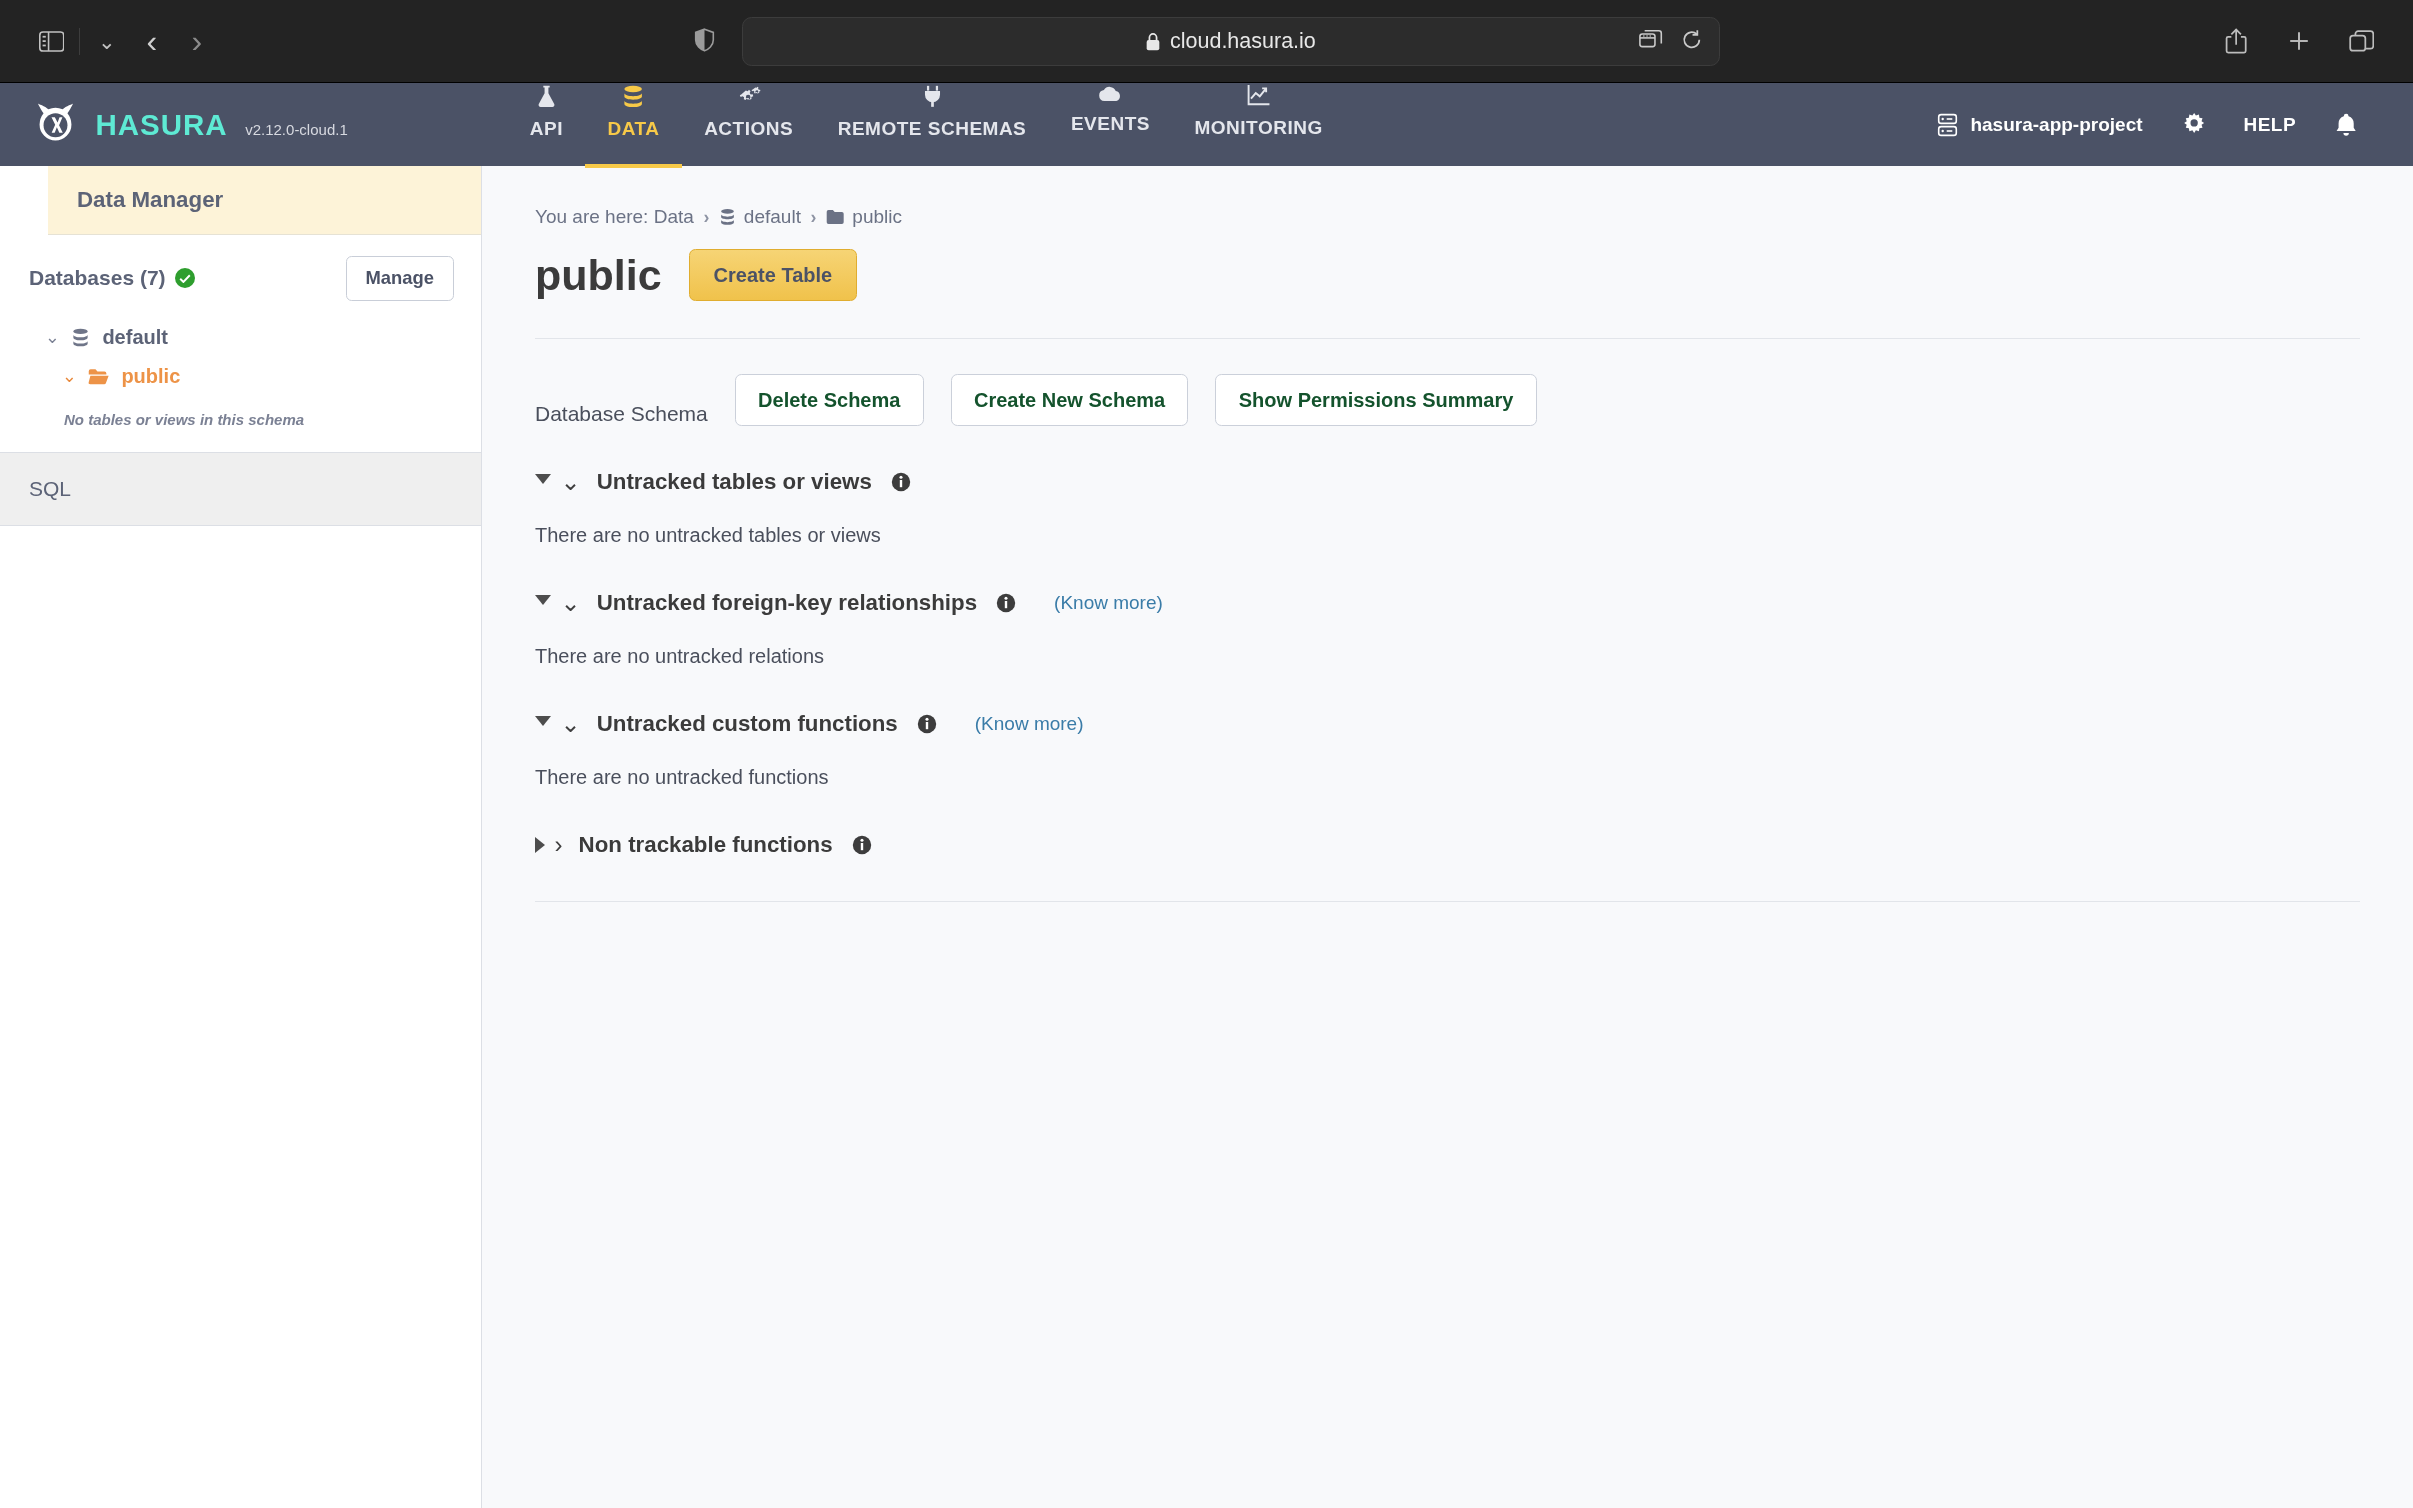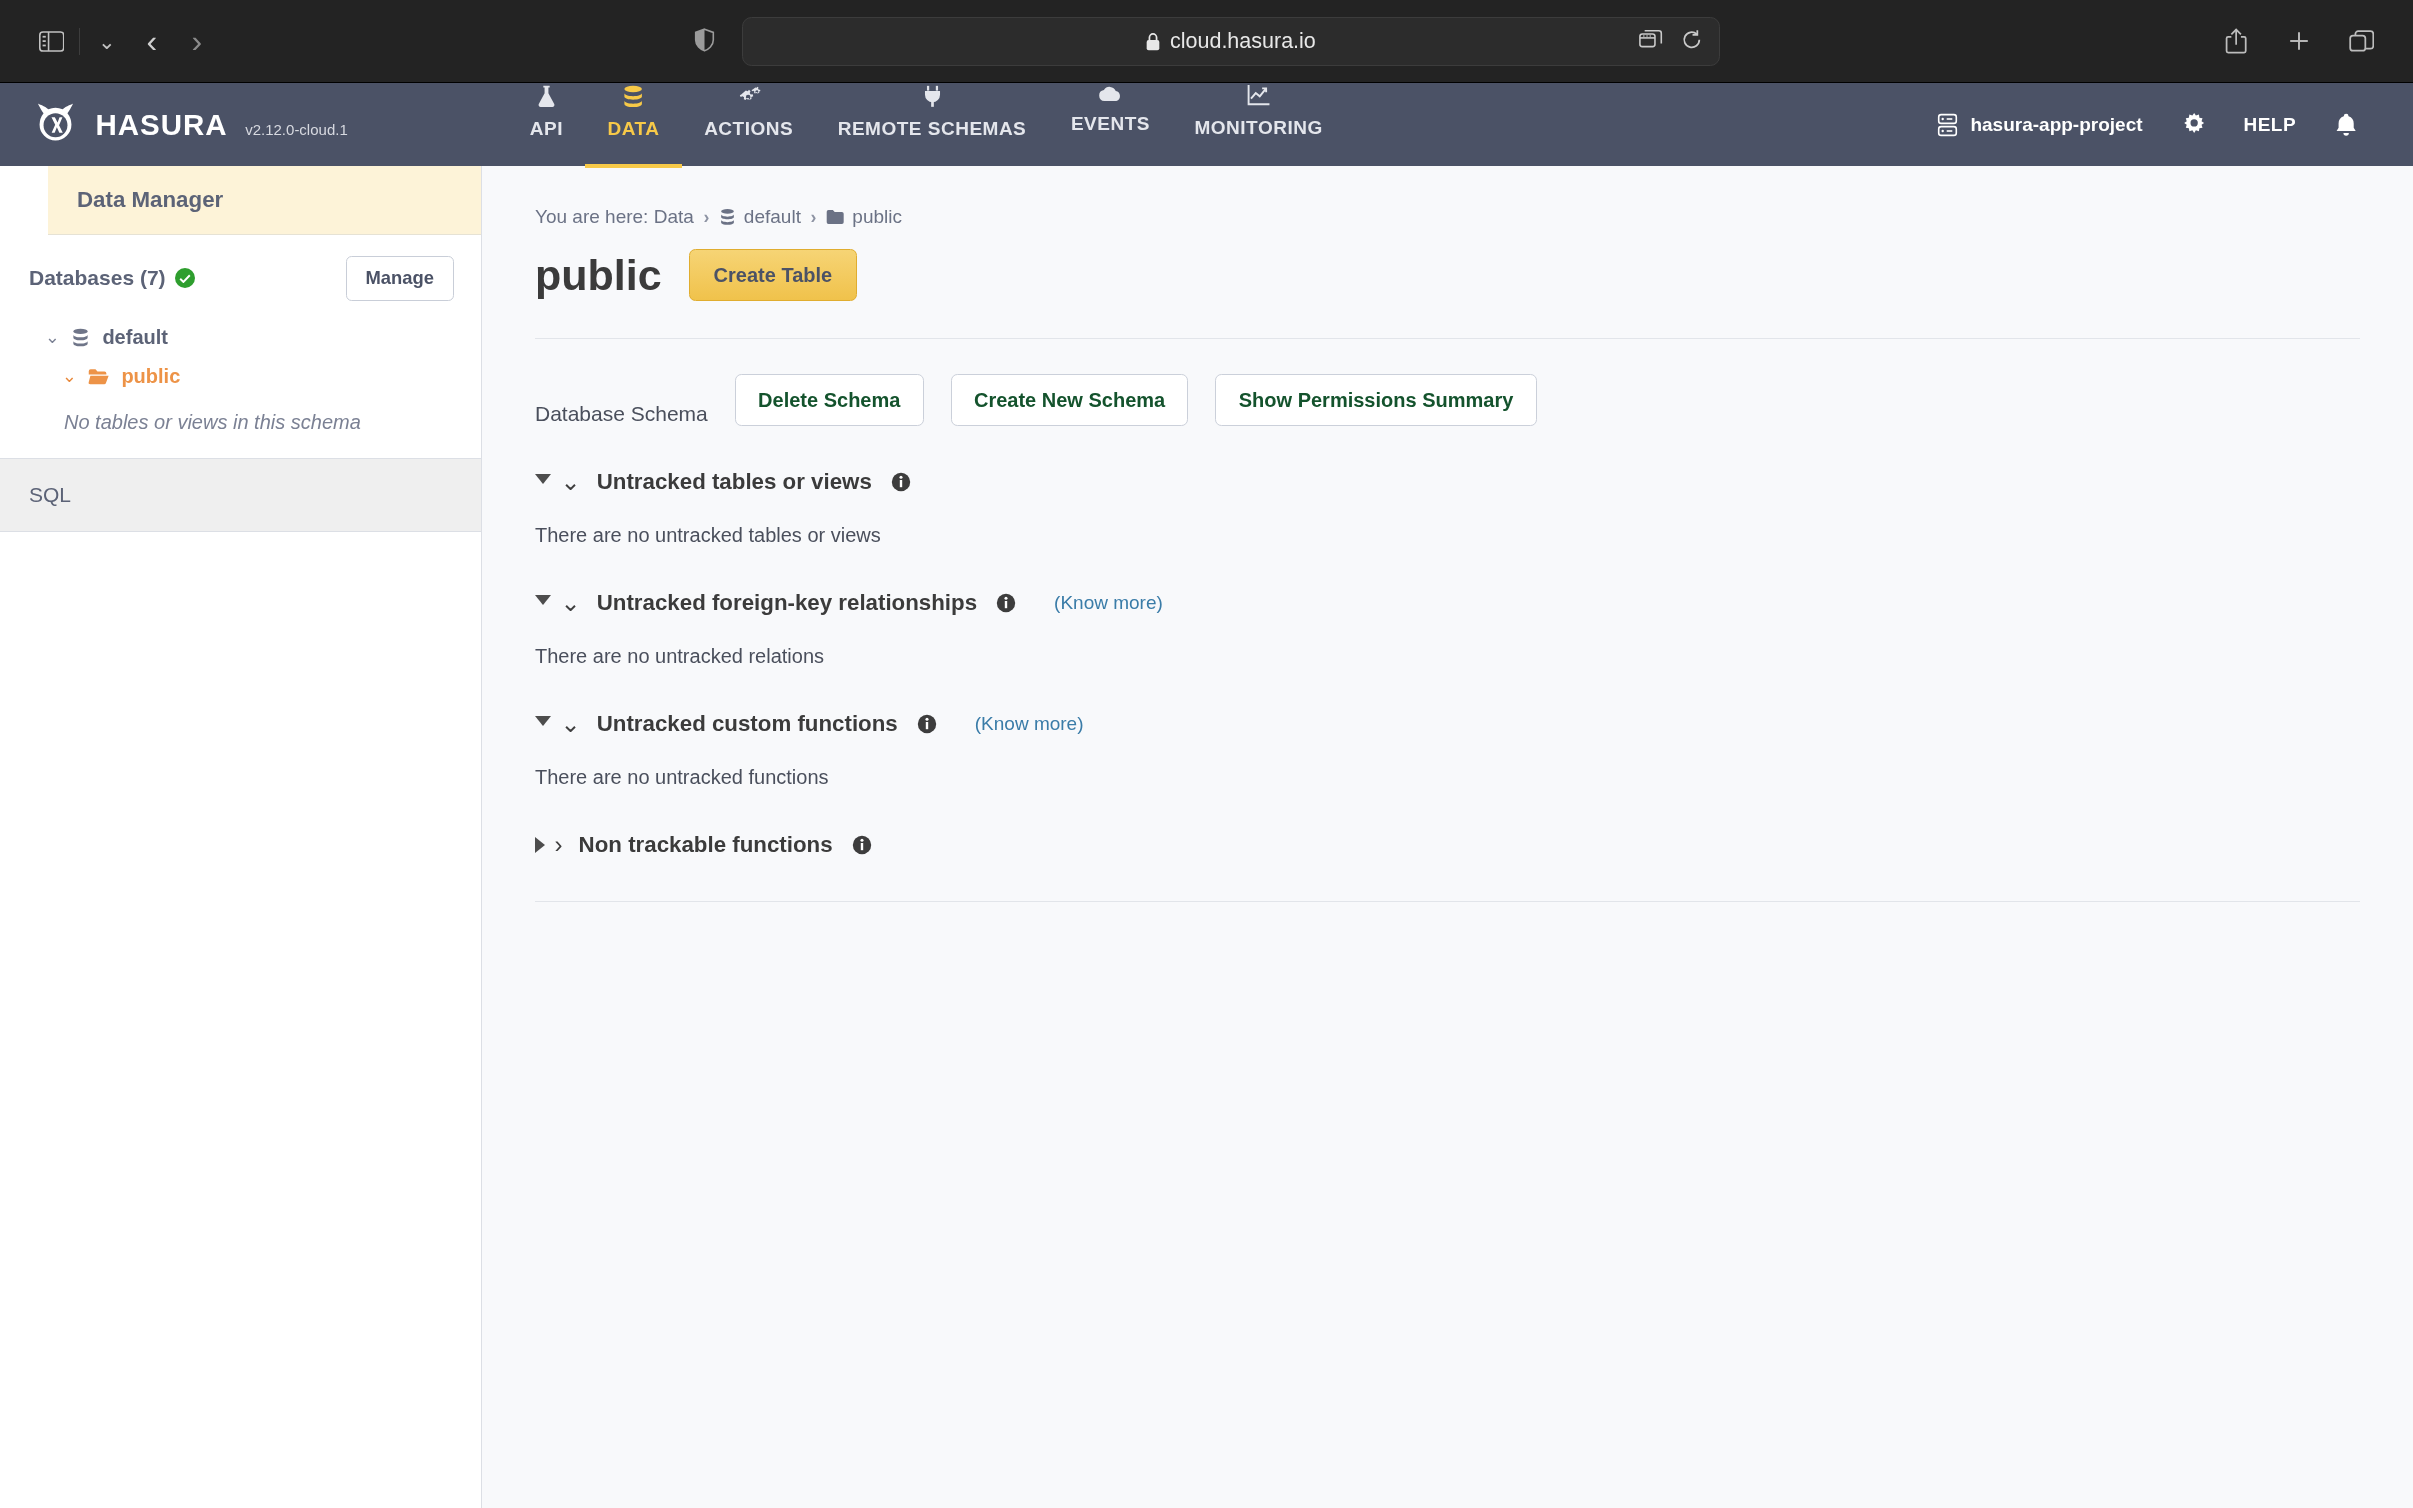--- a/index.html
+++ b/index.html
@@ -56,21 +56,21 @@
     height: 83px; background: #4b5266;
     display: flex; align-items: stretch;
   }
   .logo-zone {
     width: 482px; background: #4b5266;
     display: flex; align-items: center; padding-left: 30px; gap: 14.4px;
     flex-shrink: 0;
   }
   .logo-mark { width: 51px; height: 51px; flex-shrink: 0; }
   .logo-word {
-    color: #ffffff; font-size: 29.5px; font-weight: 700; letter-spacing: 1px;
+    color: #5eead4; font-size: 29.5px; font-weight: 700; letter-spacing: 1px;
   }
   .logo-ver { color: #d7d9e0; font-size: 15px; margin-left: 3.2px; padding-top: 9.6px; }
 
   .topnav { display: flex; align-items: stretch; padding-left: 25.5px; gap: 0; }
   .topnav-item {
     display: flex; align-items: center; gap: 11.2px;
     padding: 0 22.3px; color: #e4e6ec;
     font-size: 19px; font-weight: 700; letter-spacing: 0.5px;
     border-bottom: 4.8px solid transparent;
     position: relative; top: 1.6px; flex-direction: column;
@@ -122,22 +122,23 @@
   .tree-row {
     display: flex; align-items: center; gap: 12.8px;
     padding: 8px 29px 8px 45px; font-size: 20px;
   }
   .tree-row.lvl2 { padding-left: 62px; }
   .tree-chev { color: #7b8194; font-size: 17.6px; width: 12.8px; }
   .tree-chev.orange { color: #e8883a; }
   .tree-label { color: #5c6377; font-weight: 700; }
   .tree-label.orange { color: #ed9347; font-weight: 700; }
   .empty-note {
-    color: #7b8194; font-size: 20px; font-style: italic;
+    color: #7b8194; font-size: 15px; font-style: italic;
     padding: 14.4px 29px 24px 64px;
+    font-weight: bold;
   }
   .sql-block {
     background: #efefef; padding: 24px 29px;
     color: #5c6377; font-size: 21px;
     border-top: 0.8px solid #dcdfe5; border-bottom: 0.8px solid #dcdfe5;
   }
 
   
   .main {
     flex: 1; background: #f8f9fb; padding: 40px 53px 0 53px;

